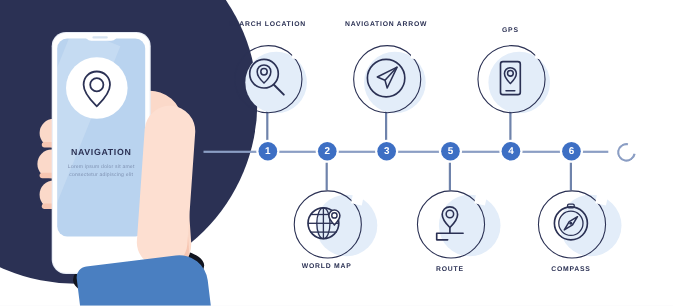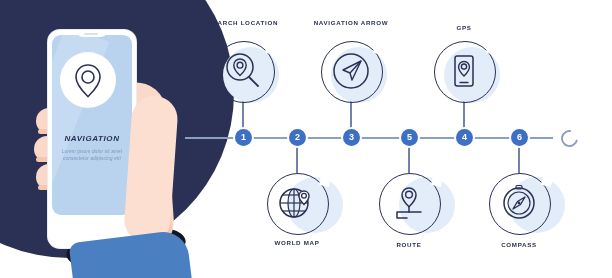--- a/index.html
+++ b/index.html
@@ -25,21 +25,21 @@
         background:#fddfd1;border-radius:26px 26px 24px 24px;transform:rotate(4deg);}
   .finger{position:absolute;background:#fbd9c9;border-radius:22px;}
   .f1{left:36px;top:108px;width:40px;height:26px;}
   .f2{left:34px;top:136px;width:40px;height:26px;}
   .f3{left:36px;top:164px;width:40px;height:26px;}
   .f1b,.f2b,.f3b{position:absolute;background:#f7c6b2;border-radius:22px;height:5px;width:36px;}
   .f1b{left:38px;top:129px;} .f2b{left:36px;top:157px;} .f3b{left:38px;top:185px;}
 
   .phone{position:absolute;left:48px;top:30px;width:88px;height:218px;
          background:#ffffff;border-radius:12px;
-         box-shadow:0 0 0 1px #e7ecf5;font-style:italic;}
+         box-shadow:0 0 0 1px #e7ecf5;}
   .screen{position:absolute;left:4px;top:5px;width:80px;height:180px;
           border-radius:9px;background:#b9d3ef;overflow:hidden;}
   .screen:after{content:"";position:absolute;left:-30px;top:-10px;width:46px;height:230px;
           background:rgba(255,255,255,.18);transform:rotate(22deg);}
   .notch{position:absolute;left:50%;top:0;transform:translateX(-50%);
          width:30px;height:7px;background:#fff;border-radius:0 0 6px 6px;z-index:3;}
   .notch i{position:absolute;left:7px;top:2.5px;width:14px;height:2px;background:#d6e3f2;border-radius:2px;}
   .disc{position:absolute;left:12px;top:22px;width:56px;height:56px;border-radius:50%;
         background:#fff;z-index:2;}
   .phone-txt{position:absolute;left:0;right:0;top:104px;text-align:center;z-index:2;}

